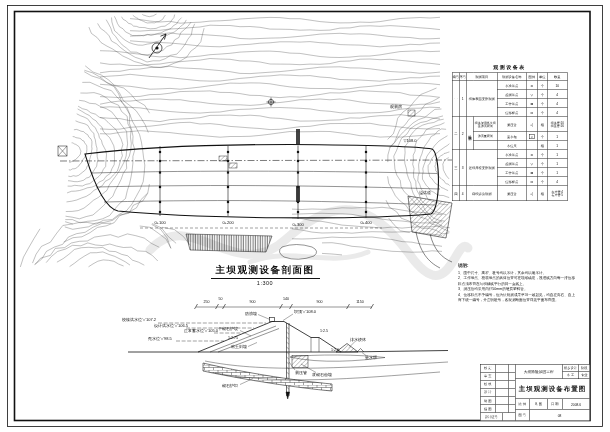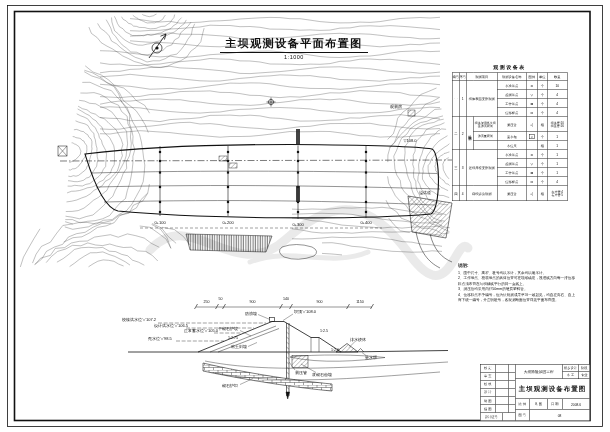--- a/index.html
+++ b/index.html
@@ -304,25 +304,25 @@
       <text x="312" y="375.5">浆砌石齿墙</text>
       <text x="222" y="386.5">砌石护坦</text>
       <g font-size="3.6">
         <text x="228" y="338.5">1:2.75</text>
         <text x="320" y="331.5">1:2.5</text>
         <text x="331" y="350.5">1:2.0</text>
       </g>
     </g>
   </svg>
 
-  <div class="abs tcenter" style="left:206px;top:33px;width:176px">
-    <span class="dtitle" style="font-size:11px">主坝观测设备平面布置图</span>
-    <div class="dscale">1:1000</div>
+
+  <div class="abs tcenter" style="left:190px;top:259px;width:150px">
+    <span class="dtitle" style="font-size:9.5px">主坝观测设备剖面图</span>
+    <div class="dscale">1:300</div>
   </div>
-
 
   <div class="abs" style="left:452px;top:64px;width:116px;height:132px">
     <div class="s5" style="width:230px">
       <div class="tbl-title">观测设备表</div>
       <table class="eq">
         <colgroup>
           <col style="width:14px">
             <col style="width:14px">
             <col style="width:14px">
             <col style="width:48px">

